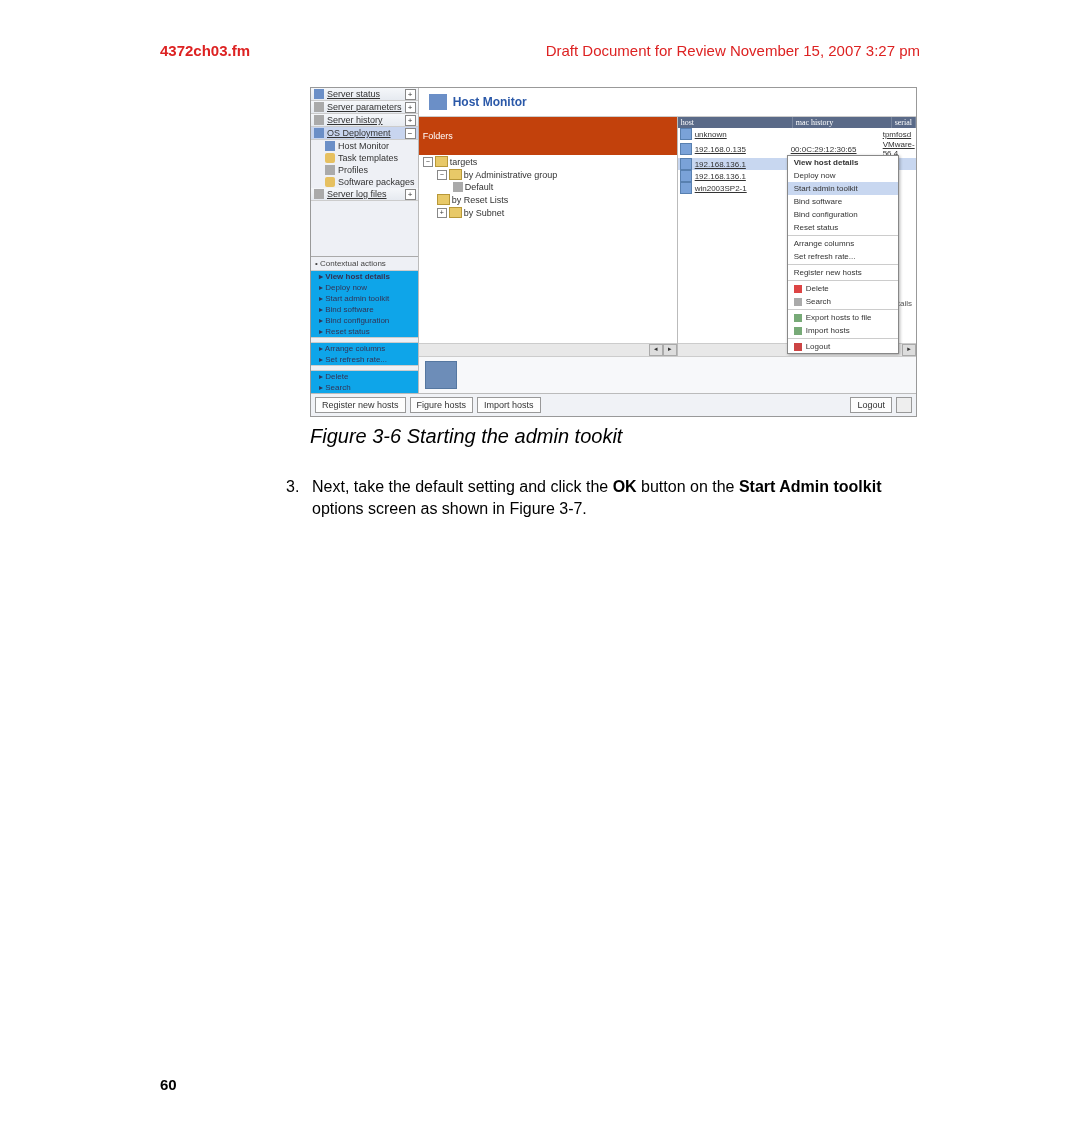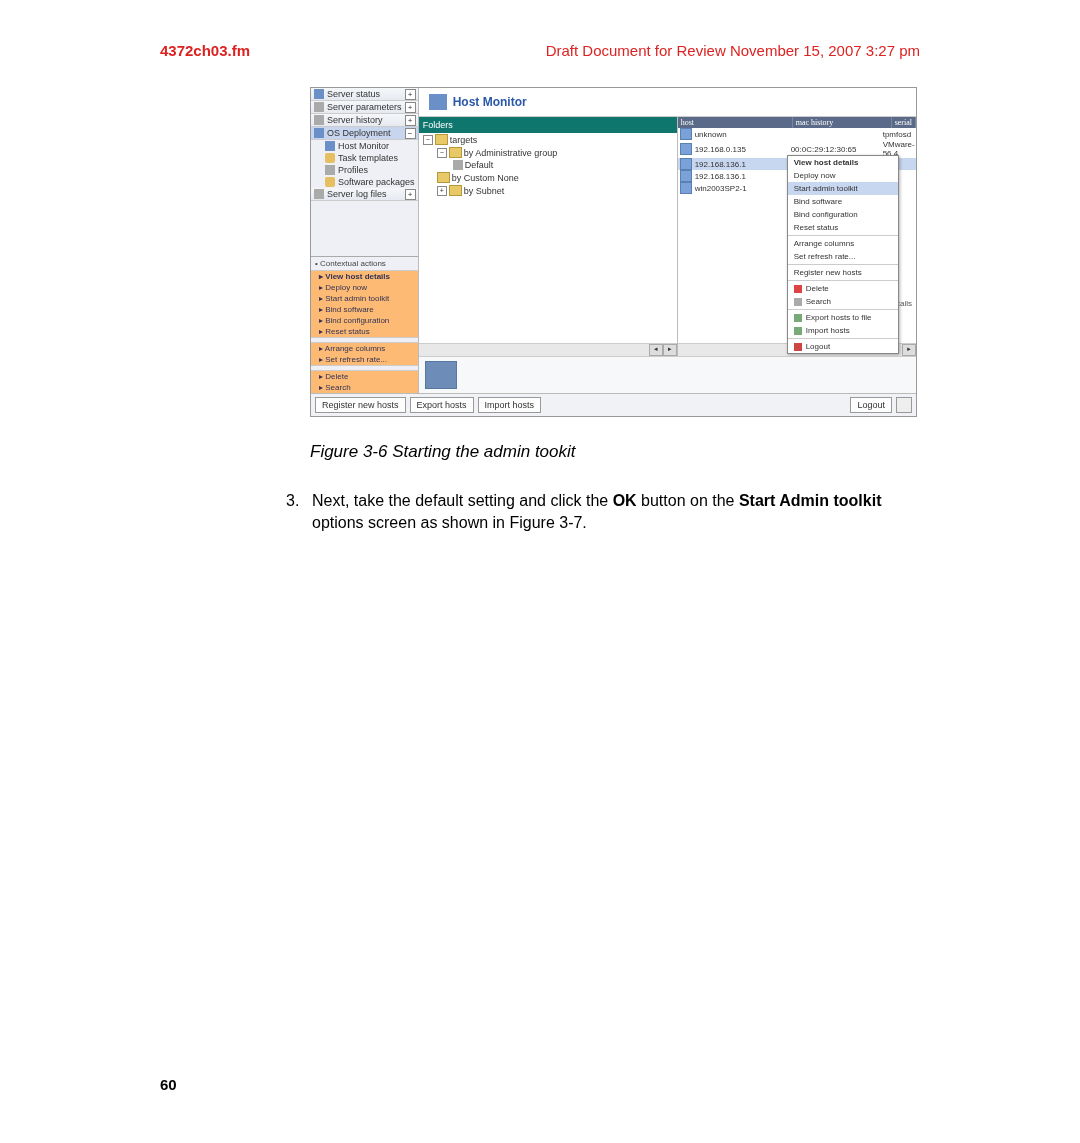--- a/index.html
+++ b/index.html
@@ -34,58 +34,59 @@
   .ss-upper { display: flex; flex: 1; overflow: hidden; }
   .ss-left { width: 109px; background: #eef0f5; border-right: 1px solid #bbb; display: flex; flex-direction: column; }
   .nav-item {
     padding: 1px 3px;
     border-bottom: 1px solid #ccc;
     display: flex;
     align-items: center;
     gap: 3px;
     background: linear-gradient(#f5f7fa,#e6eaf0);
     position: relative;
+    text-decoration: underline;
   }
   .nav-item .exp {
     position: absolute; right: 2px; top: 1px;
     width: 9px; height: 9px; border: 1px solid #888; font-size: 8px;
     display:flex;align-items:center;justify-content:center;background:#fff;
   }
   .nav-sel { background: #c8d5ef !important; }
   .nav-sub { padding: 1px 2px 1px 14px; display:flex; align-items:center; gap:3px; }
   .mini-icon { width:10px; height:10px; display:inline-block; }
   .ic-blue { background:#6b8fc7; }
   .ic-yellow { background:#e6c060; border-radius:2px; }
   .ic-gray { background:#aaa; }
   .ic-green { background:#7a7; }
-  .ctx-block { margin-top:auto; border-top:1px solid #aaa; background:#fdba74; }
+  .ctx-block { margin-top:auto; border-top:1px solid #aaa; background:#0ea5e9; }
   .ctx-head { padding:2px 4px; font-size:8px; color:#444; background:#eef0f5; border-bottom:1px solid #ccc; }
   .ctx-item { padding:1px 4px 1px 8px; font-size:8px; color:#335; }
   .ctx-bold { font-weight:bold; }
 
   .ss-right { flex:1; display:flex; flex-direction:column; }
   .title-bar {
     padding: 6px 10px;
     display:flex; align-items:center; gap:6px;
     border-bottom: 1px solid #ccc;
   }
   .title-bar .tb-title { color:#2a58a8; font-weight:bold; font-size:12px; }
   .panels { display:flex; flex:1; overflow:hidden; }
   .folders-panel { width:258px; border-right:1px solid #bbb; display:flex; flex-direction:column; }
-  .panel-head { background:#0f766e; color:#fff; padding:3px 4px; font-size:9px; }
+  .panel-head { background:#c2410c; color:#fff; padding:14px 4px; font-size:9px; }
   .tree-row { padding:1px 2px 1px 4px; display:flex; align-items:center; gap:2px; }
   .tree-indent1 { padding-left: 18px; }
   .tree-indent2 { padding-left: 34px; }
   .sq { width:8px;height:8px;border:1px solid #888;display:inline-flex;align-items:center;justify-content:center;font-size:7px;background:#fff; }
   .folder-ic { width:11px;height:9px;background:#e8c968;display:inline-block;border:1px solid #b89838; }
   .hosts-panel { flex:1; display:flex; flex-direction:column; position:relative; }
   .host-head { display:flex; background:#5a6a88; color:#fff; font-size:8px; }
   .host-head div { padding:1px 3px; border-right:1px solid #78869e;font-family:Liberation Serif, serif; }
   .hh1{width:108px;} .hh2{width:92px;} .hh3{flex:1;}
-  .host-row { display:flex; font-size:8px; align-items:center; }
+  .host-row { display:flex; font-size:8px; align-items:center;text-decoration:underline; }
   .host-row .hic{width:10px;height:10px;background:#7aa2d8;margin:0 2px;border:1px solid #5880b0;}
   .host-row .c1{width:96px;padding-left:1px;} .host-row .c2{width:92px;} .host-row .c3{flex:1;}
   .host-sel { background:#c8d7f0; }
   .ctx-menu {
     position:absolute; left:109px; top:38px; width:110px;
     background:#fff; border:1px solid #888; box-shadow:1px 1px 3px rgba(0,0,0,.3);
     font-size:8px; z-index:5;
   }
   .ctx-menu div{ padding:2px 6px; display:flex; align-items:center; gap:4px;}
   .ctx-menu .sel{ background:#c8d7f0; }
@@ -98,21 +99,21 @@
   }
   .monitor-ic{width:30px;height:26px;background:#6d8db8;border:1px solid #5577a0;}
   .bottom-bar {
     border-top:1px solid #bbb; padding:3px 4px; display:flex; gap:4px;
     background:#f0f2f6;font-size:9px;
   }
   .bbtn { border:1px solid #999; padding:2px 6px; background:#fdfdfd; }
   .bbtn-right{margin-left:auto;}
   .gear{width:14px;height:14px;border:1px solid #999;background:#eee;}
 
-  .caption { margin: 25px 0 0 310px; font-style: italic; font-size: 17px; }
+  .caption { margin: 8px 0 0 310px; font-style: italic; font-size: 20px; }
   .body-text { margin: 28px 160px 16px 286px; font-size: 16px; line-height:1.35; text-indent:-26px; padding-left:26px;}
   .body-text .num{display:inline-block;width:26px;text-indent:0;}
   .footer { position:absolute; bottom:50px; left:160px; right:160px; display:flex; gap:18px; font-size:15px; }
   .footer .pn{font-weight:bold;}
 </style>
 </head>
 <body>
 
 <div class="page-header">
   <span class="header-left">4372ch03.fm</span>
@@ -199,21 +200,21 @@
               <span class="sq">−</span>
               <span class="folder-ic"></span>
               <span>by Administrative group</span>
             </div>
           <div class="tree-row tree-indent2">
               <span class="mini-icon ic-gray"></span>
               <span>Default</span>
             </div>
           <div class="tree-row tree-indent1">
               <span class="folder-ic"></span>
-              <span>by Custom None</span>
+              <span>by Reset Lists</span>
             </div>
           <div class="tree-row tree-indent1">
               <span class="sq">+</span>
               <span class="folder-ic"></span>
               <span>by Subnet</span>
             </div>
           <div class="scroll-h">
               <span class="sbtn" style="right:0">▸</span>
               <span class="sbtn" style="right:14px">◂</span>
             </div>
@@ -309,21 +310,21 @@
             </div>
         </div>
       </div>
       <div class="info-band">
         <span class="monitor-ic"></span>
       </div>
     </div>
   </div>
   <div class="bottom-bar">
     <span class="bbtn">Register new hosts</span>
-    <span class="bbtn">Export hosts</span>
+    <span class="bbtn">Figure hosts</span>
     <span class="bbtn">Import hosts</span>
     <span class="bbtn bbtn-right">Logout</span>
     <span class="gear"></span>
   </div>
 </div>
 
 <div class="caption">Figure 3-6   Starting the admin tookit</div>
 
 <div class="body-text">
   <span class="num">3.</span><span>Next, take the default setting and click the </span><b>OK</b><span> button on the </span><b>Start Admin toolkit</b><span> options screen as shown in Figure 3-7.</span>

